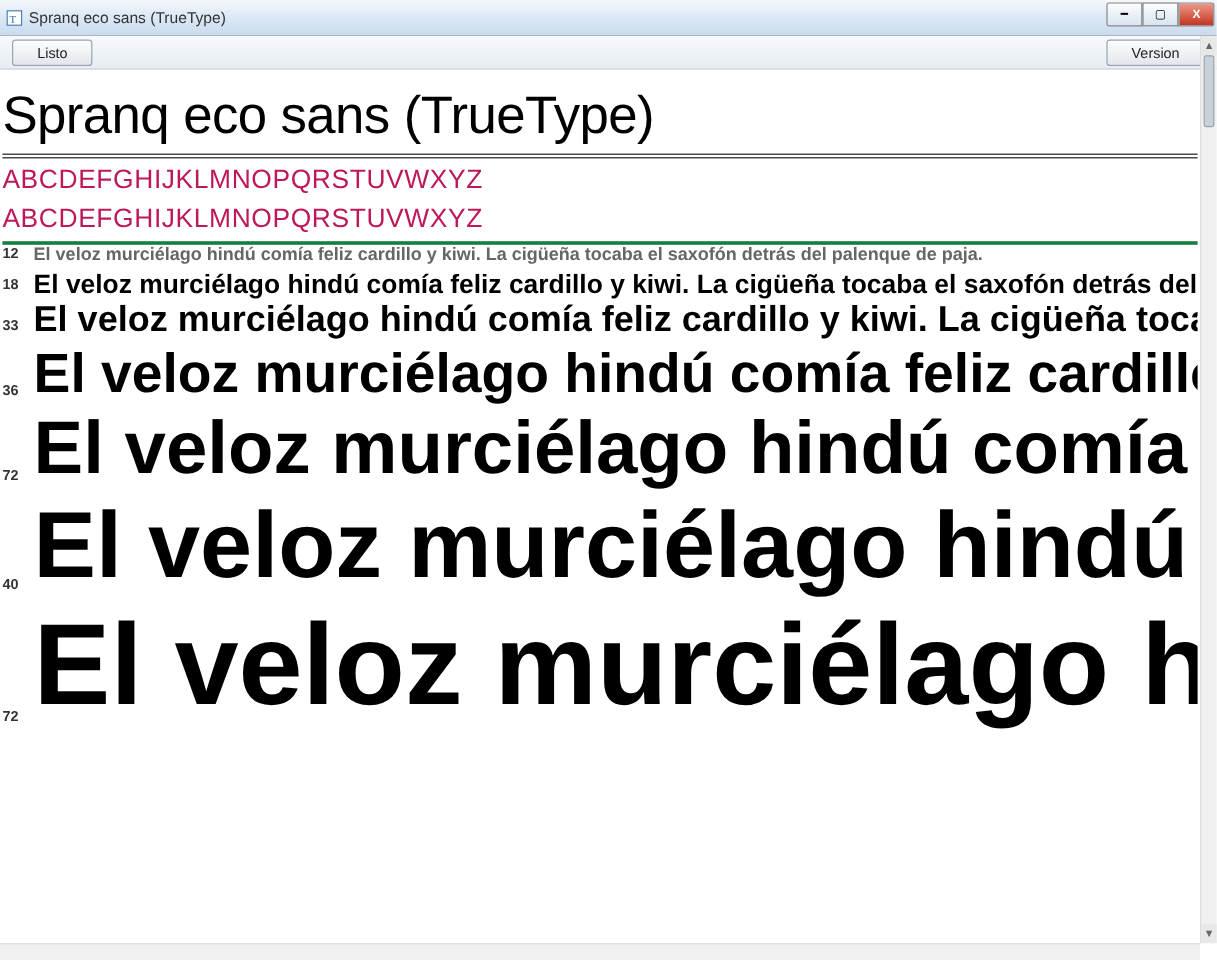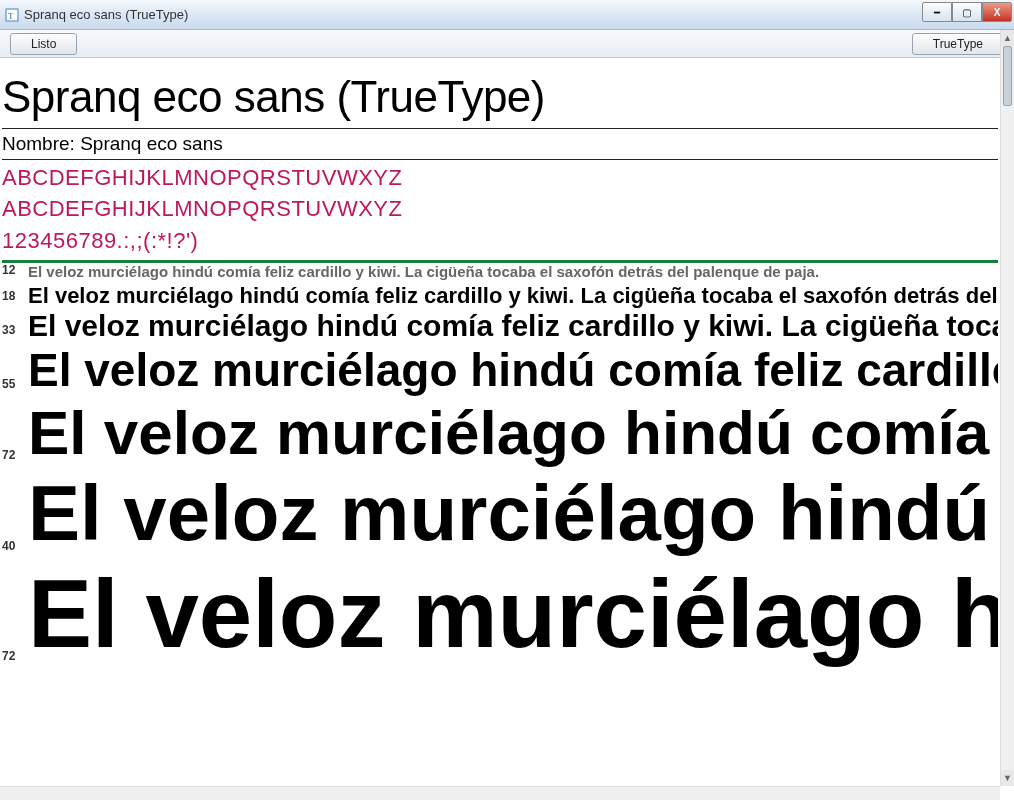--- a/index.html
+++ b/index.html
@@ -182,50 +182,45 @@
   <span class="titlebar-text">Spranq eco sans (TrueType)</span>
   <div class="window-controls">
     <div class="win-btn win-min">━</div>
     <div class="win-btn win-max">▢</div>
     <div class="win-btn win-close">X</div>
   </div>
 </div>
 
 <div class="toolbar">
   <button class="btn">Listo</button>
-  <button class="btn">TrueType</button>
+  <button class="btn">Version</button>
 </div>
 
 <div class="content">
   <div class="font-title">Spranq eco sans (TrueType)</div>
   <hr class="sep">
-  <div class="meta">
-    <span>Nombre:</span>
-    <span>Spranq eco sans</span>
-  </div>
   <hr class="sep">
   <div class="charset">ABCDEFGHIJKLMNOPQRSTUVWXYZ</div>
   <div class="charset">ABCDEFGHIJKLMNOPQRSTUVWXYZ</div>
-  <div class="charset">123456789.:,;(:*!?')</div>
 
   <div class="samples">
     <div class="sample-row s12">
       <span class="sample-size">12</span>
       <span class="sample-text">El veloz murciélago hindú comía feliz cardillo y kiwi. La cigüeña tocaba el saxofón detrás del palenque de paja.</span>
     </div>
     <div class="sample-row s18">
       <span class="sample-size">18</span>
       <span class="sample-text">El veloz murciélago hindú comía feliz cardillo y kiwi. La cigüeña tocaba el saxofón detrás del palenque de paja.</span>
     </div>
     <div class="sample-row s24">
       <span class="sample-size">33</span>
       <span class="sample-text">El veloz murciélago hindú comía feliz cardillo y kiwi. La cigüeña tocaba el saxofón detrás del palenque de paja.</span>
     </div>
     <div class="sample-row s36">
-      <span class="sample-size">55</span>
+      <span class="sample-size">36</span>
       <span class="sample-text">El veloz murciélago hindú comía feliz cardillo y kiwi. La cigüeña tocaba el saxofón detrás del palenque de paja.</span>
     </div>
     <div class="sample-row s48">
       <span class="sample-size">72</span>
       <span class="sample-text">El veloz murciélago hindú comía feliz cardillo y kiwi. La cigüeña tocaba el saxofón detrás del palenque de paja.</span>
     </div>
     <div class="sample-row s60">
       <span class="sample-size">40</span>
       <span class="sample-text">El veloz murciélago hindú comía feliz cardillo y kiwi. La cigüeña tocaba el saxofón detrás del palenque de paja.</span>
     </div>

